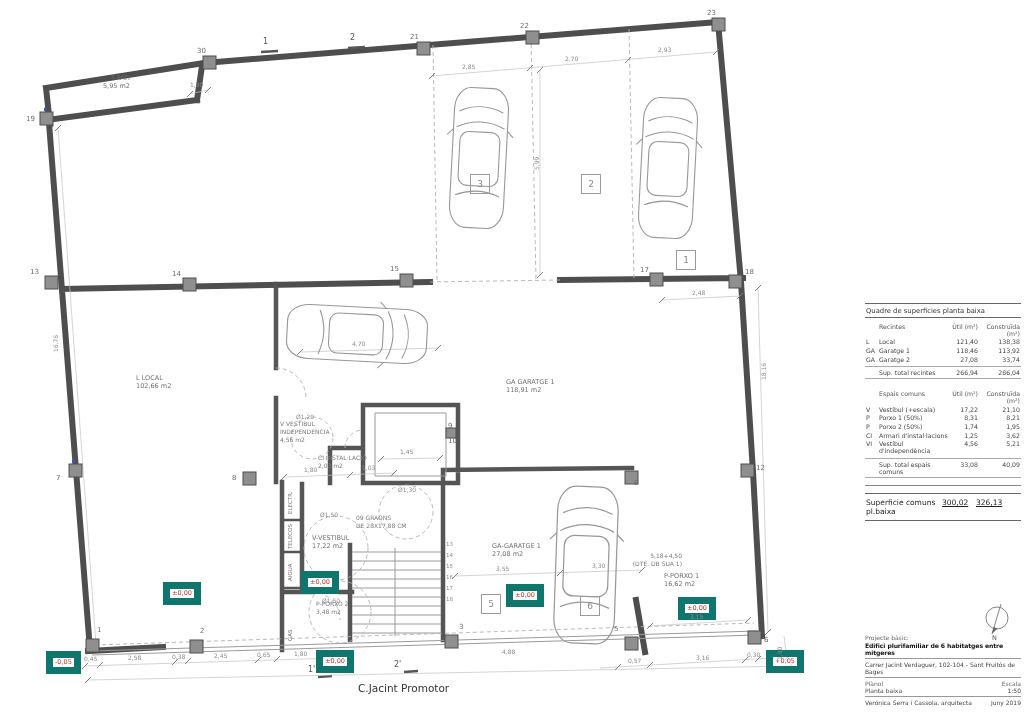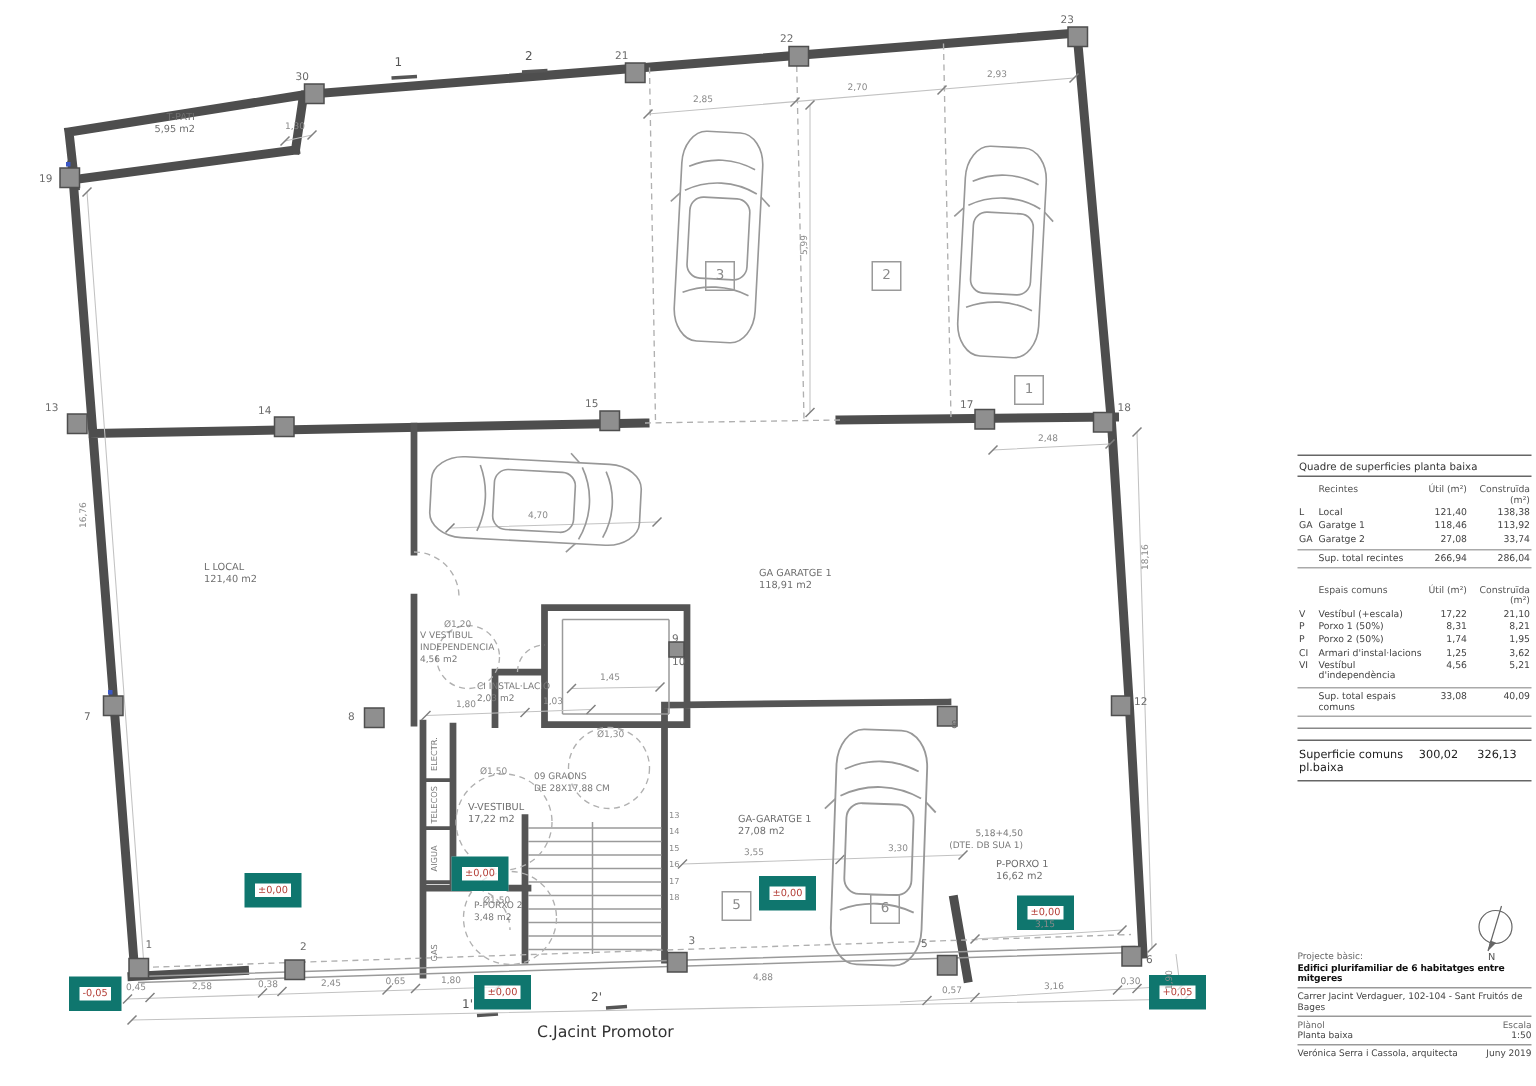--- a/index.html
+++ b/index.html
@@ -24,21 +24,21 @@
   .qtable{position:absolute;left:865px;top:303px;width:156px;color:#444;font-size:6.2px;}
   .qtable .tt{border-top:1px solid #666;border-bottom:1px solid #666;padding:2.5px 1px;
               font-size:6.8px;color:#333;}
   .trow{display:grid;grid-template-columns:13px 1fr 30px 42px;padding:.8px 1px;}
   .trow .num{text-align:right;}
   .thead{margin-top:4px;color:#555;}
   .tsub{border-top:1px solid #aaa;border-bottom:1px solid #aaa;margin-top:3px;padding:2px 1px;}
   .tgap{height:7px;border-bottom:1px solid #888;}
   .tgrand{display:grid;grid-template-columns:1fr 34px 44px;font-size:7.5px;color:#222;
           border-top:1px solid #666;border-bottom:1px solid #666;margin-top:7px;padding:4px 1px;}
-  .tgrand .num{text-align:center;}
+  .tgrand .num{text-align:left;text-decoration:underline;}
   .tblock{position:absolute;left:865px;top:634px;width:156px;color:#444;font-size:6px;}
   .tb-small{color:#666;}
   .tb-title{font-size:6.1px;font-weight:bold;color:#111;letter-spacing:-.1px;
             border-bottom:1px solid #999;padding:1px 0 2px;}
   .tb-addr{border-bottom:1px solid #999;padding:2px 0;}
   .tb-row{display:flex;justify-content:space-between;border-bottom:1px solid #999;padding:2px 0;}
   .tb-row:last-child{border-bottom:none;}
   .a03{font-family:"Liberation Serif",serif;font-size:15px;color:#222;align-self:flex-end;}
   .tright{text-align:right;}
 </style>
@@ -145,21 +145,21 @@
       <use href="#car" transform="translate(586,565) rotate(2) scale(1.12)"></use>
     </g>
   </svg>
 
   <div class="lb rm ctr" style="left:70px;top:74px;width:60px">
     <div>T-PATI</div>
       <div>5,95 m2</div>
     </div>
   <div class="lb rm" style="left:136px;top:374px">
     <div>L  LOCAL</div>
-      <div>121,40 m2</div>
+      <div>102,66 m2</div>
     </div>
   <div class="lb rm" style="left:506px;top:378px">
     <div>GA  GARATGE 1</div>
       <div>118,91 m2</div>
     </div>
   <div class="lb" style="left:280px;top:420px">
     <div>V  VESTIBUL</div>
       <div>INDEPENDENCIA</div>
     <div>4,56 m2</div>
     </div>

